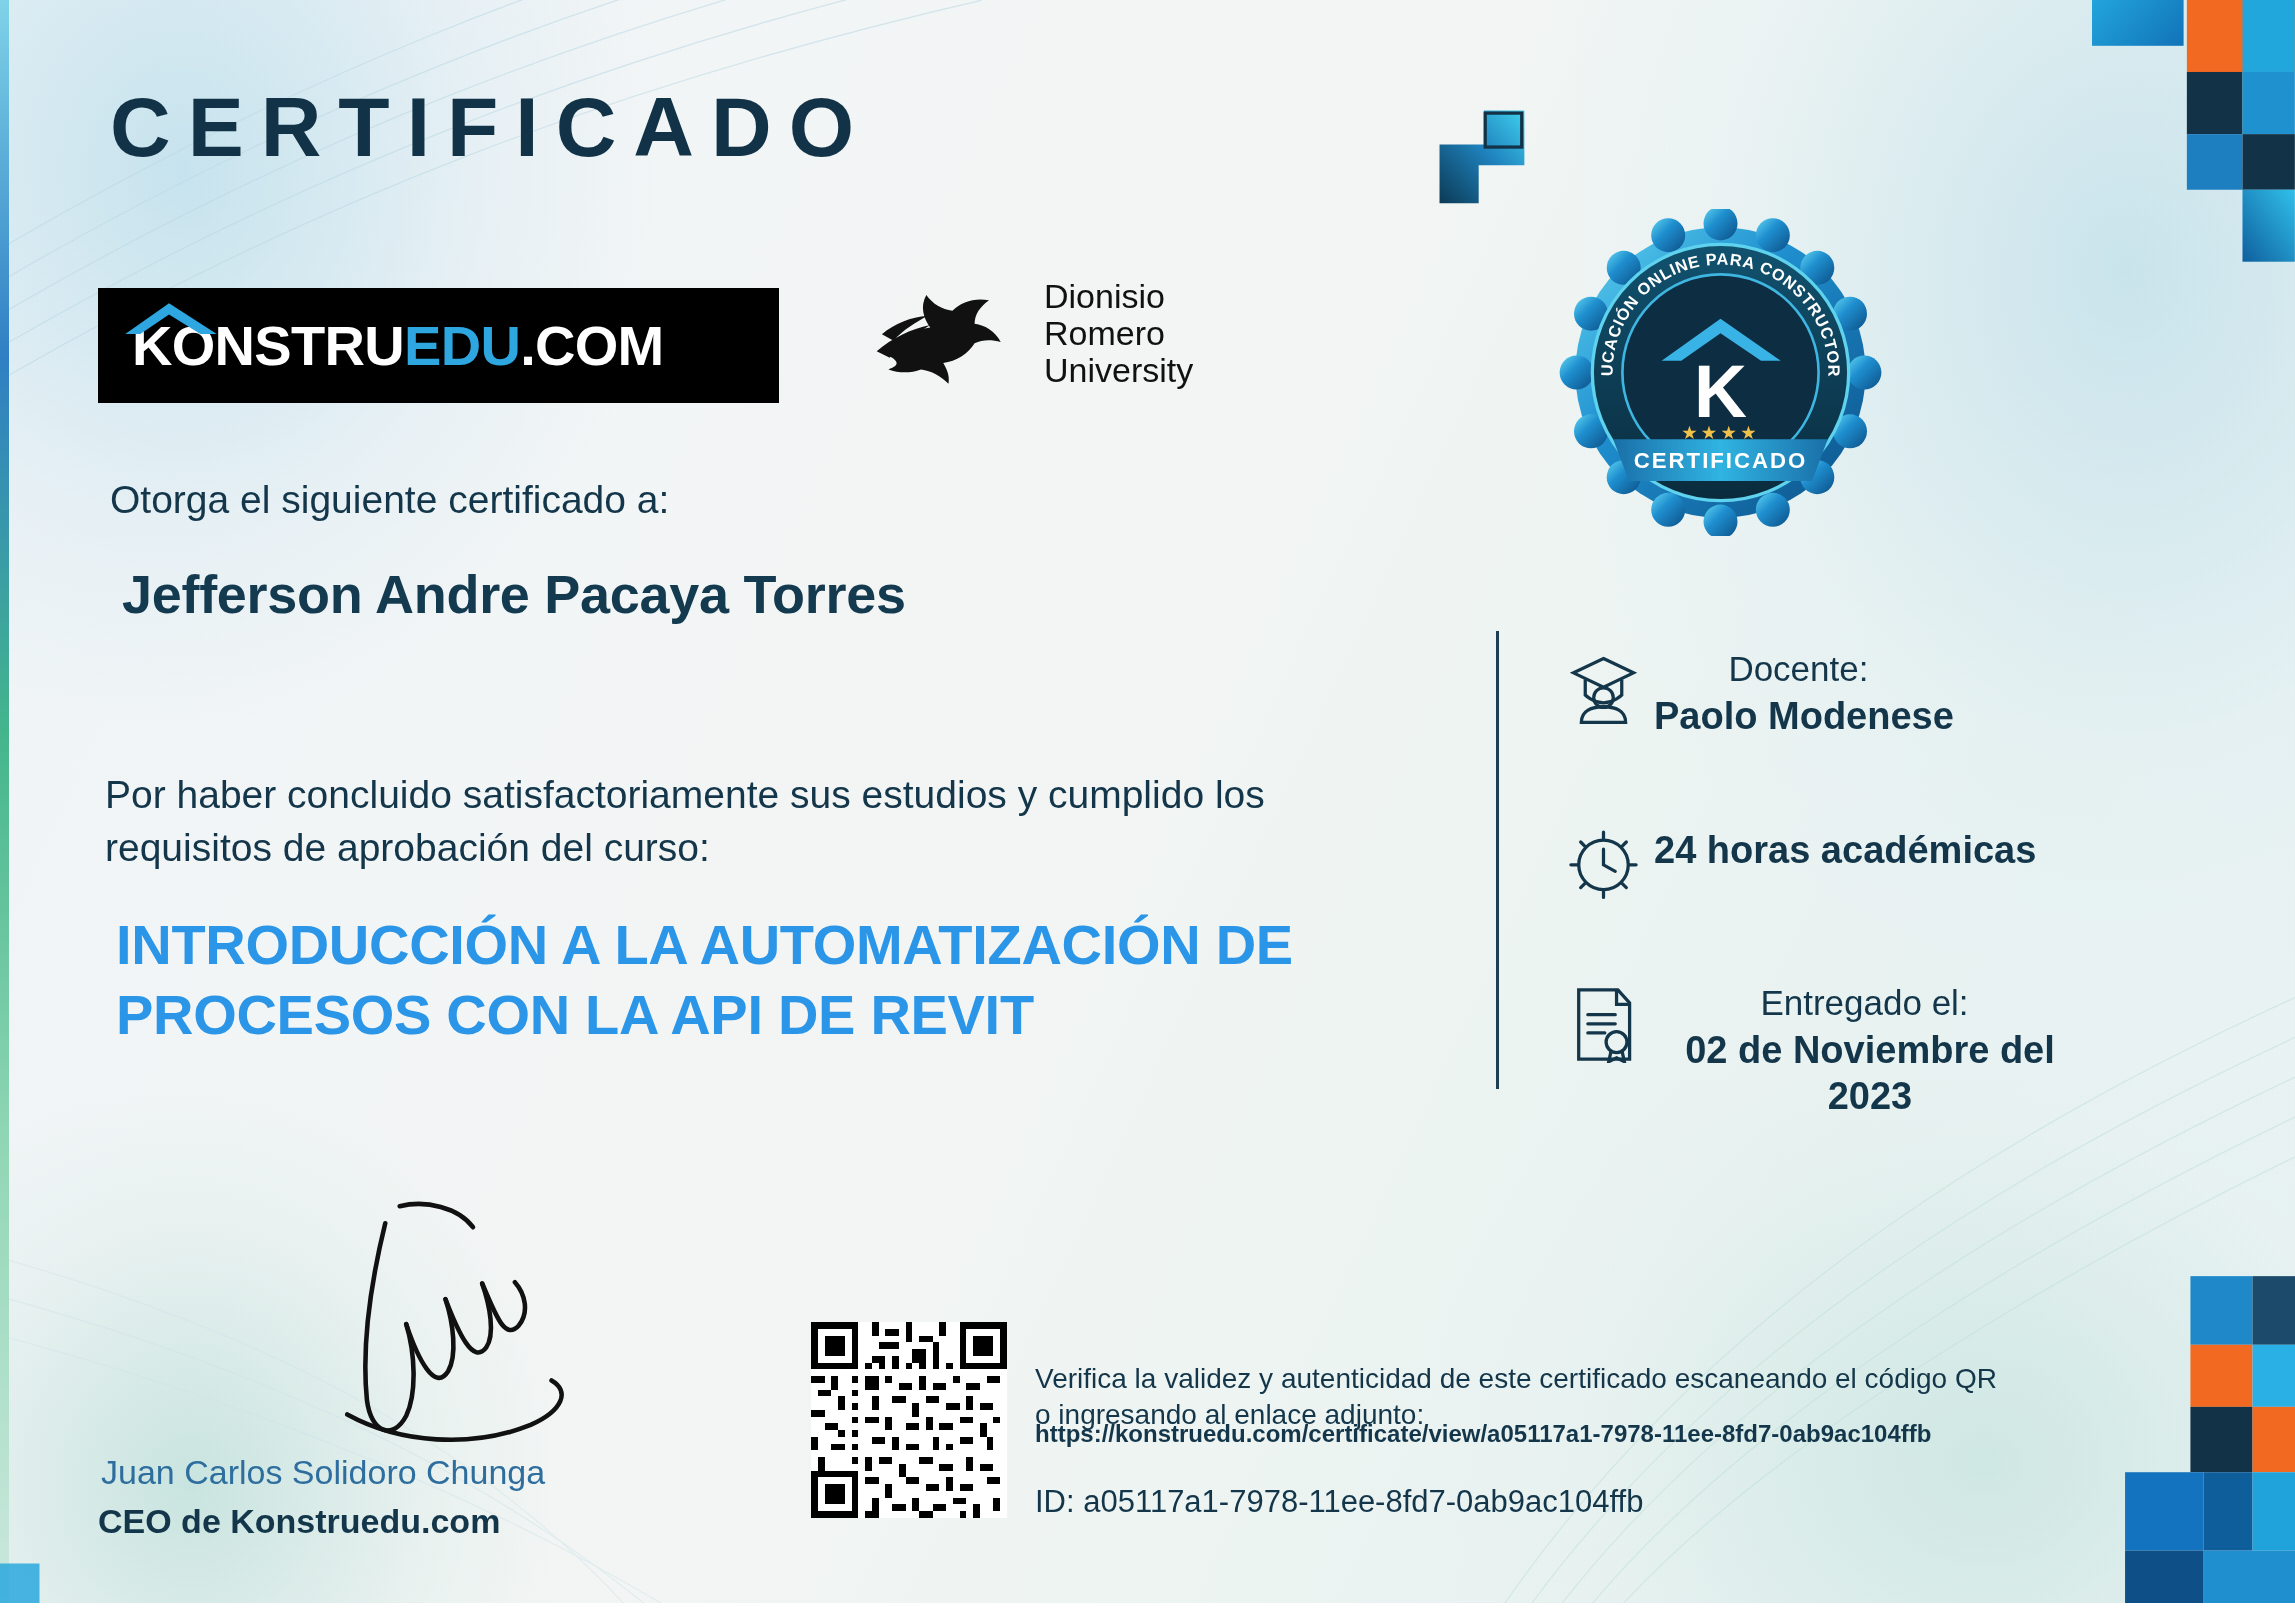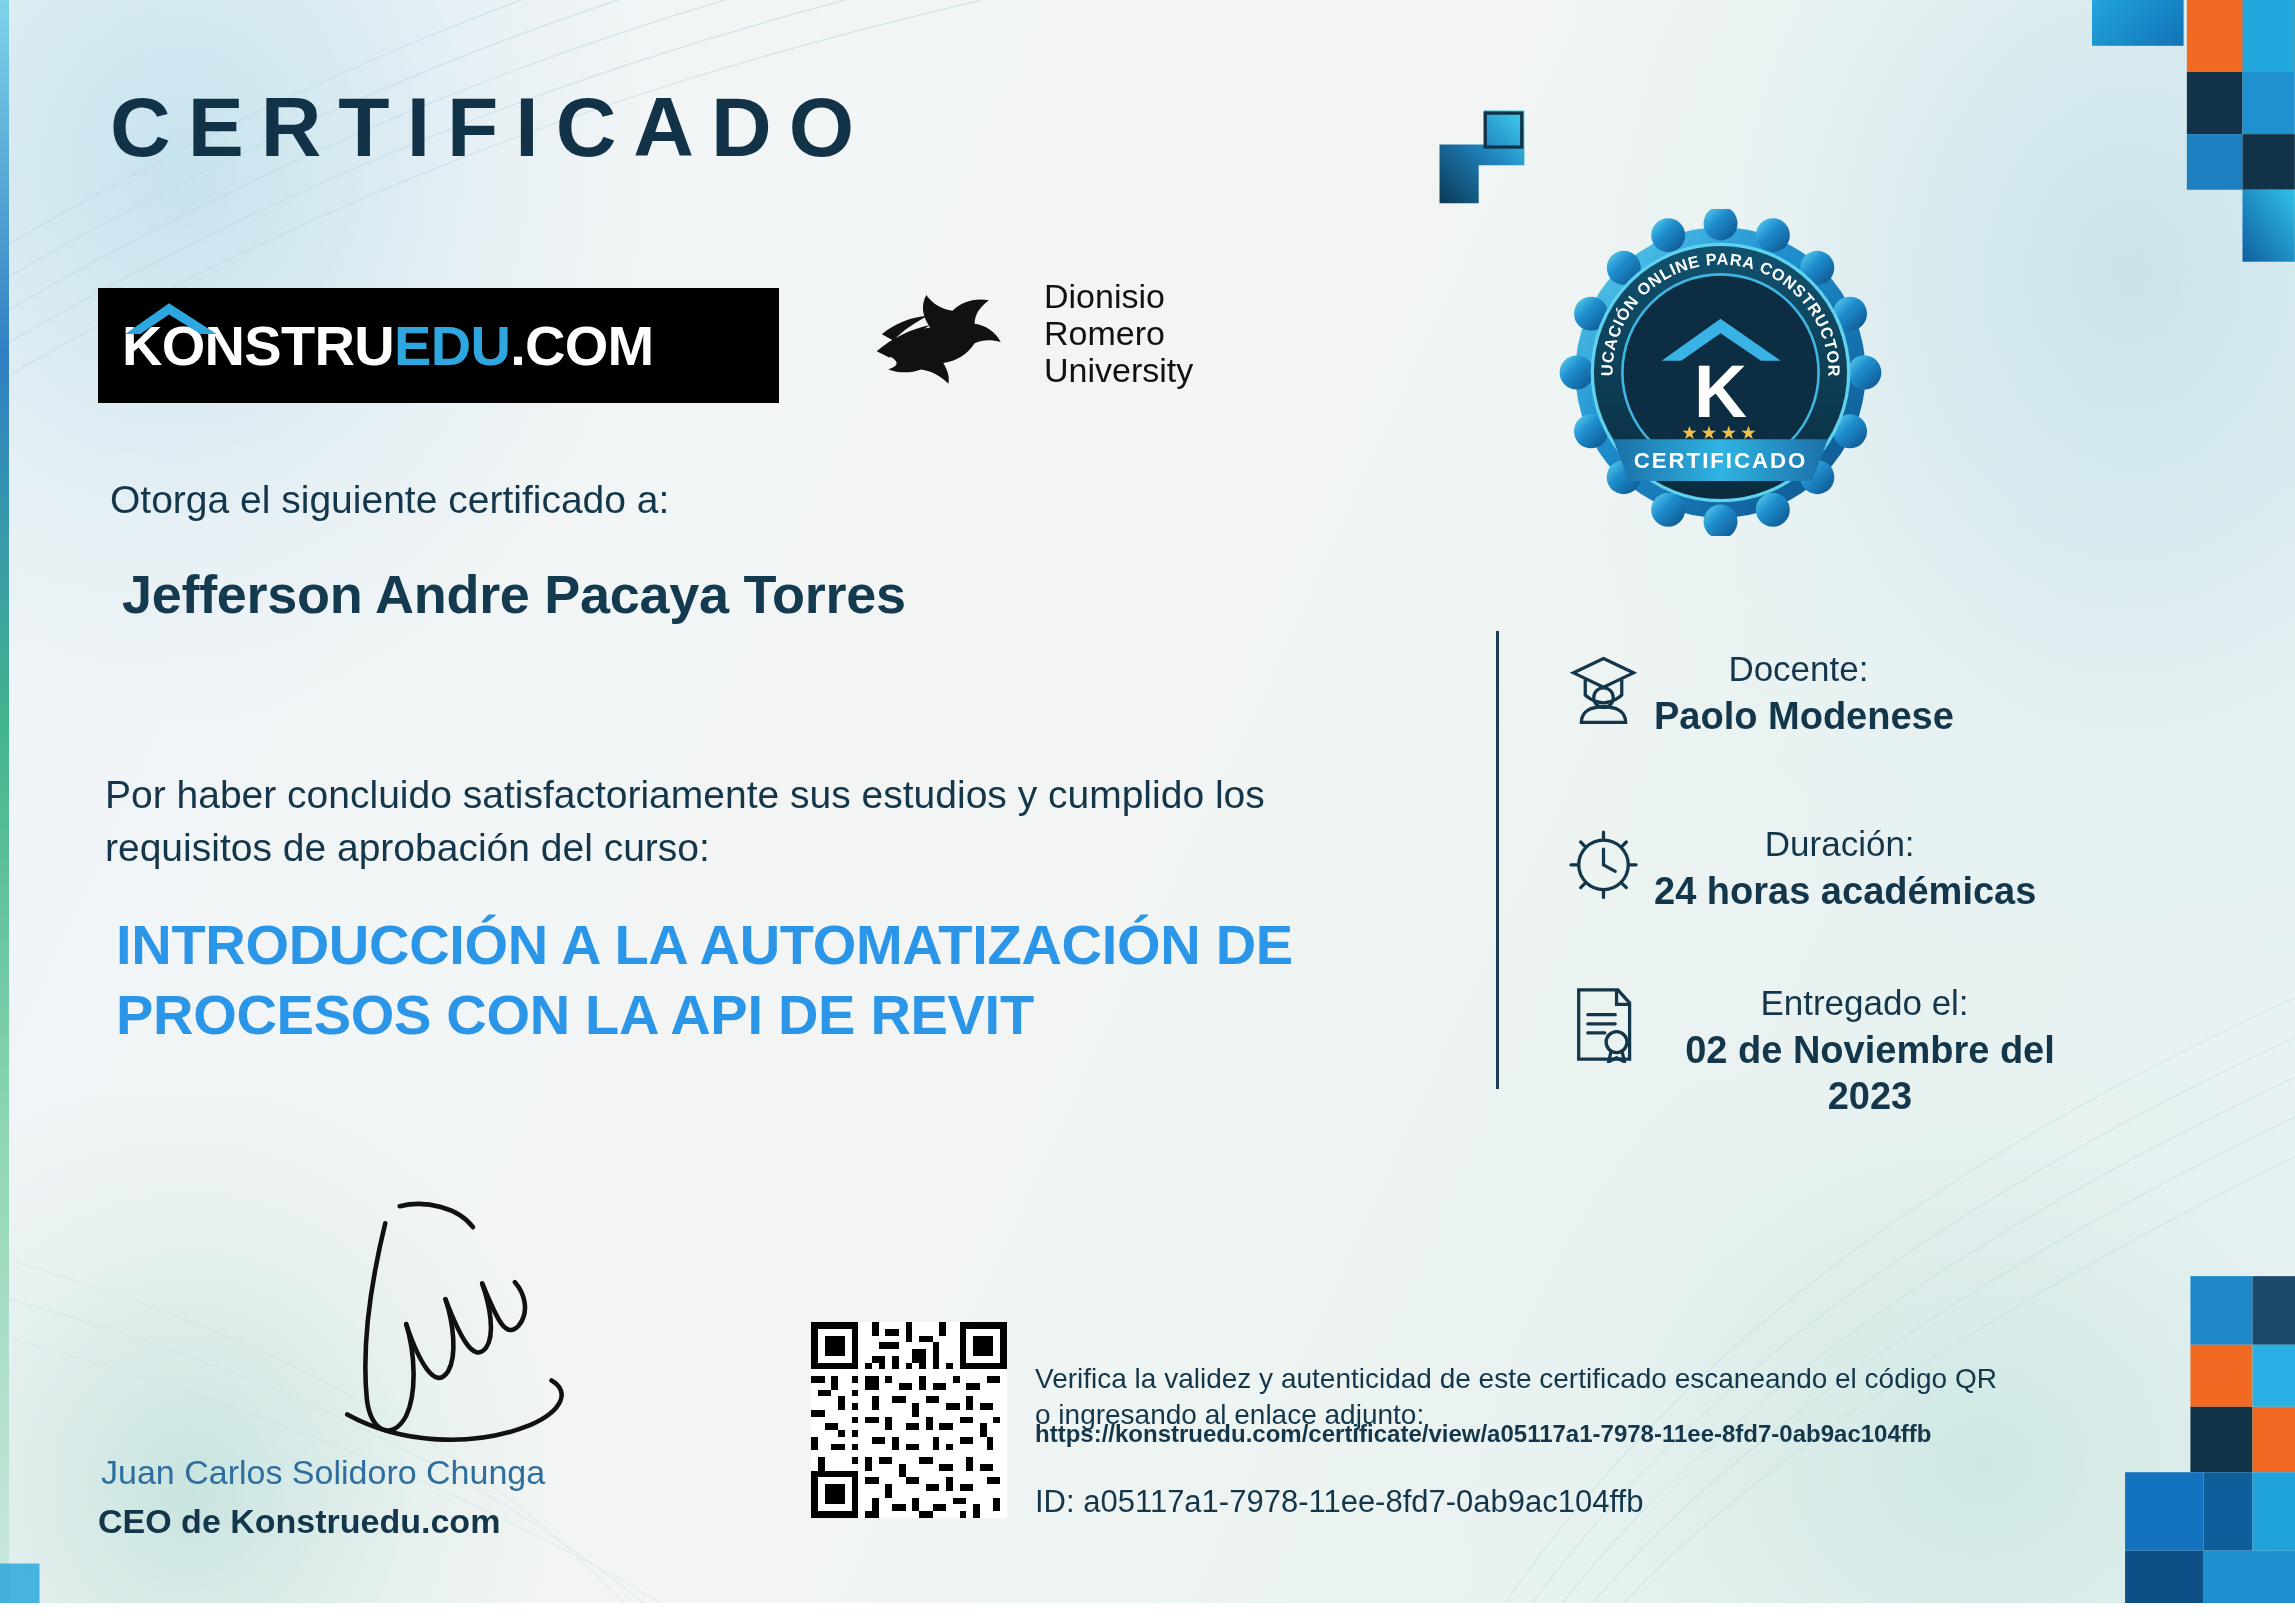--- a/index.html
+++ b/index.html
@@ -81,21 +81,21 @@
     background: #000000;
     display: flex;
     align-items: center;
   }
   .kon-text {
     font-size: 56px;
     font-weight: bold;
     letter-spacing: -0.7px;
     font-family: "Liberation Sans", sans-serif;
     color: #ffffff;
-    margin-left: 24px;
+    margin-left: 34px;
     line-height: 1;
   }
   .kon-text .blue { color: #2ea6e0; }
   .kon-roof { position: absolute; left: 122px; top: 298px; }
 
   .dru-logo {
     position: absolute;
     left: 870px;
     top: 278px;
     display: flex;
@@ -448,21 +448,20 @@
   <div class="info-row row-duracion">
     <div class="info-icon">
       <svg width="71" height="73" viewBox="0 0 108 112">
         <circle cx="54" cy="58" r="38" fill="none" stroke="#14364a" stroke-width="5"></circle>
         <path d="M54 34 L54 58 L72 68" fill="none" stroke="#14364a" stroke-width="5" stroke-linecap="round"></path>
         <path d="M54 8 L54 18 M54 98 L54 108 M4 58 L14 58 M94 58 L104 58" stroke="#14364a" stroke-width="5" stroke-linecap="round"></path>
         <path d="M19 23 L26 30 M89 23 L82 30 M19 93 L26 86 M89 93 L82 86" stroke="#14364a" stroke-width="5" stroke-linecap="round"></path>
       </svg>
     </div>
     <div>
-      <div class="info-label">Duración:</div>
       <div class="info-value indent">24 horas académicas</div>
     </div>
   </div>
 
   <div class="info-row row-entregado">
     <div class="info-icon">
       <svg width="71" height="77" viewBox="0 0 108 118">
         <path d="M16 6 L76 6 L94 26 L94 112 L16 112 Z" fill="none" stroke="#14364a" stroke-width="5"></path>
         <path d="M74 6 L74 28 L94 28" fill="none" stroke="#14364a" stroke-width="5"></path>
         <path d="M30 44 L72 44 M30 58 L72 58 M30 72 L56 72" stroke="#14364a" stroke-width="5" stroke-linecap="round"></path>

